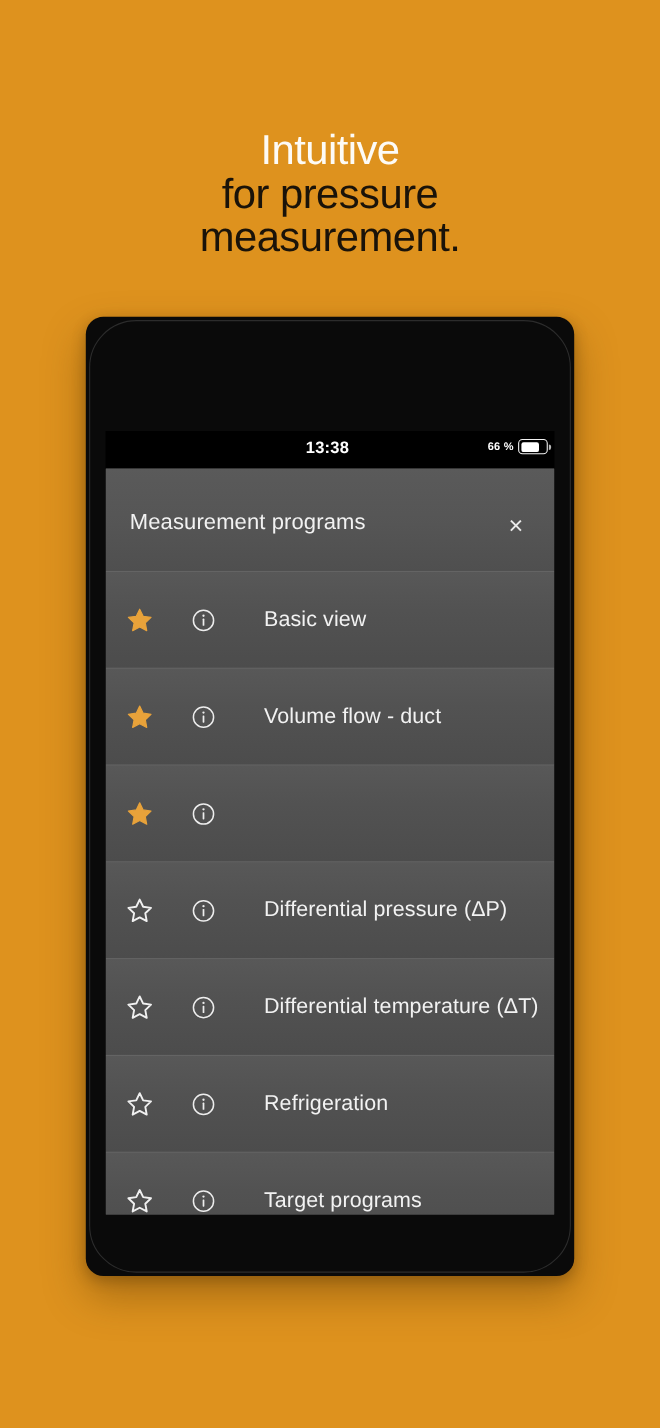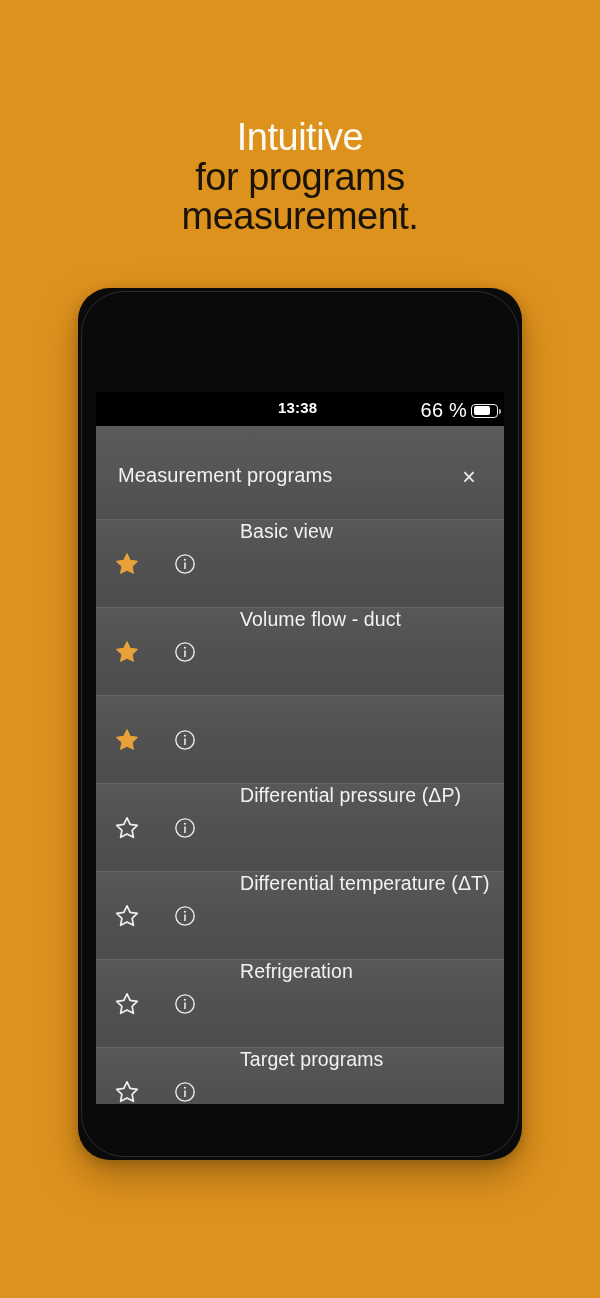--- a/index.html
+++ b/index.html
@@ -36,21 +36,21 @@
   .headline-line.dark  { color: #1a1309; }
 
   
   .phone {
     position: absolute;
     left: 78px;
     top: 288px;
     width: 444px;
     height: 872px;
     background: #0a0a0a;
-    border-radius: 32px;
+    border-radius: 16px;
     box-shadow: 0 18px 38px rgba(90, 55, 5, 0.40),
                 0 4px 12px rgba(70, 42, 3, 0.30);
     overflow: hidden;
   }
   .phone-inner-edge {
     position: absolute;
     inset: 3px;
     border-radius: 43px;
     border: 1px solid #2c2c2c;
     pointer-events: none;
@@ -84,22 +84,22 @@
   }
   .sb-right {
     position: absolute;
     right: 6px;
     top: 7px;
     display: flex;
     align-items: center;
     gap: 4px;
   }
   .sb-pct {
-    font-size: 20px;
-    font-weight: normal;
+    font-size: 10px;
+    font-weight: bold;
     letter-spacing: 0.2px;
   }
   .battery {
     position: relative;
     width: 27px;
     height: 14px;
     border: 1.6px solid #f2f2f2;
     border-radius: 4px;
     box-sizing: border-box;
   }
@@ -160,20 +160,21 @@
   }
 
   
   .list {
     position: relative;
   }
   .row {
     position: relative;
     height: 88px;
     display: flex;
+    align-items: center;
     background: linear-gradient(180deg, #585858 0%, #525252 40%, #4c4c4c 100%);
     border-top: 1px solid #646464;
     box-sizing: border-box;
     cursor: pointer;
   }
   .row-star {
     width: 62px;
     display: flex;
     justify-content: center;
     align-items: center;
@@ -194,21 +195,21 @@
     padding-left: 28px;
   }
   .star-svg { display: block; }
   .info-svg { display: block; }
 </style>
 </head>
 <body>
 
 <div class="headline">
   <span class="headline-line light">Intuitive</span>
-  <span class="headline-line dark">for programs</span>
+  <span class="headline-line dark">for pressure</span>
   <span class="headline-line dark">measurement.</span>
 </div>
 
 <div class="phone">
   <div class="phone-inner-edge"></div>
 
   <div class="screen">
 
     <div class="statusbar">
       <div class="sb-time">13:38</div>

